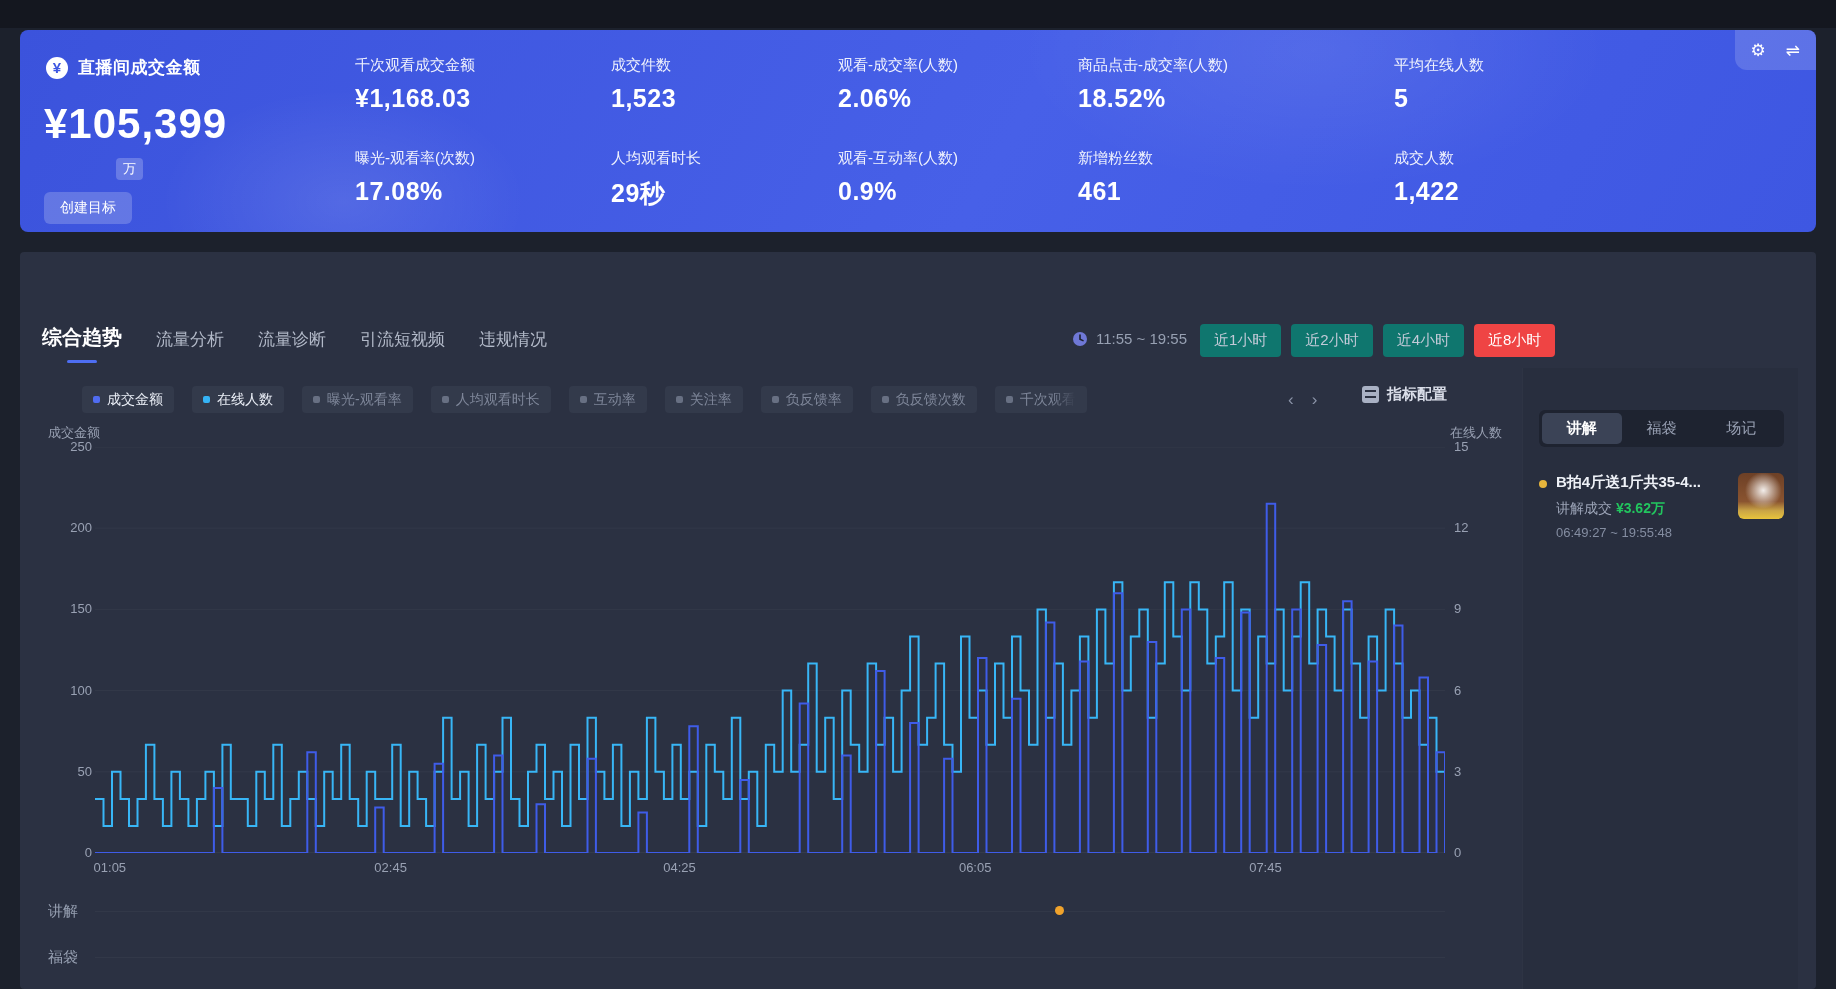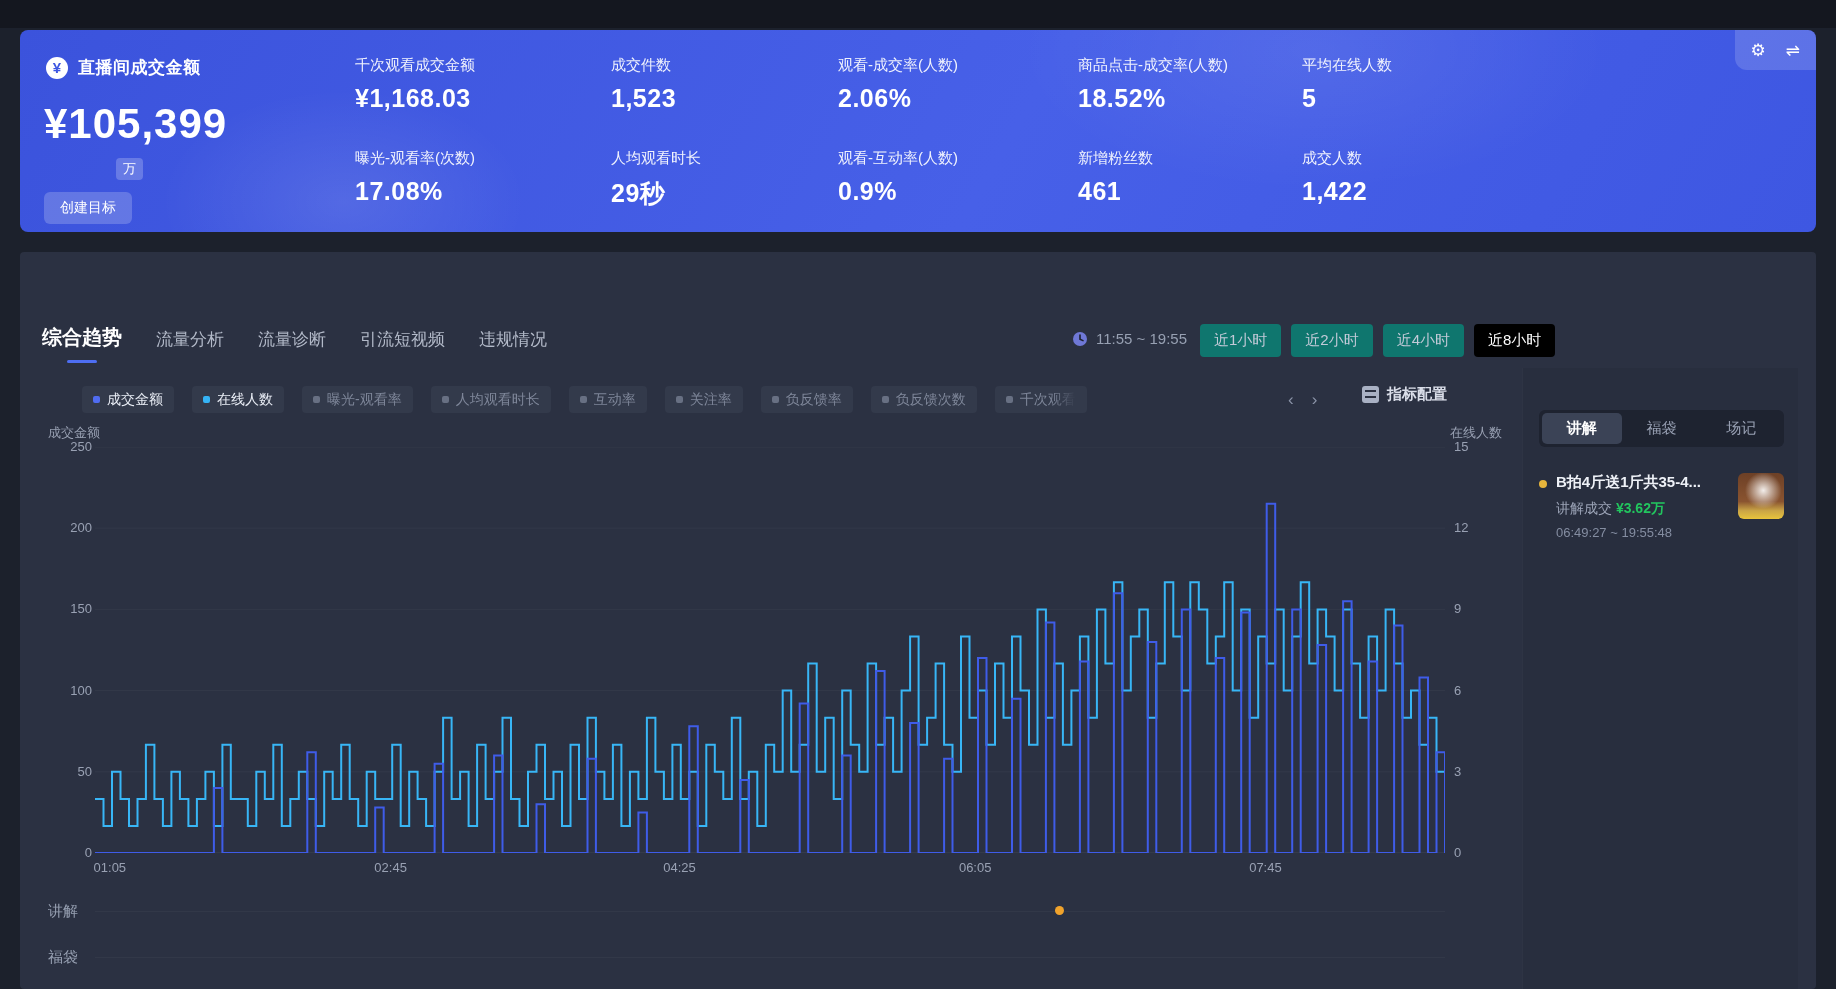--- a/index.html
+++ b/index.html
@@ -38,21 +38,21 @@
   .tabs-row { position:absolute; left:22px; top:72px; display:flex; align-items:flex-end; gap:34px; }
   .tab { position:relative; font-size:17px; color:#b3bac9; padding-bottom:12px; cursor:pointer; white-space:nowrap; }
   .tab.active { font-size:20px; font-weight:bold; color:#fff; }
   .tab.active::after { content:""; position:absolute; left:50%; transform:translateX(-50%); bottom:0;
     width:30px; height:3px; border-radius:2px; background:#4e6ef2; }
   .time-info { position:absolute; top:78px; left:1052px; display:flex; align-items:center; gap:8px;
     font-size:15px; color:#97a0b2; }
   .time-buttons { position:absolute; top:72px; left:1180px; display:flex; gap:10px; }
   .time-btn { font-size:15px; color:#c3cad8; background:#0f766e; border:none; border-radius:4px;
     padding:7px 14px; cursor:pointer; white-space:nowrap; }
-  .time-btn.active { background:#000000; color:#fff; }
+  .time-btn.active { background:#ef4444; color:#fff; }
 
   .chips-row { position:absolute; left:62px; top:134px; display:flex; gap:18px; align-items:center; }
   .chip { display:flex; align-items:center; gap:7px; height:27px; padding:0 11px; border-radius:4px;
     background:#333a4b; font-size:14px; color:#7e8699; cursor:pointer; white-space:nowrap; }
   .chip.on { color:#e9edf5; }
   .chip-dot { width:7px; height:7px; border-radius:2px; background:#687083; flex:0 0 auto; }
   .chip.faded .chip-label { max-width:64px; overflow:hidden; -webkit-mask-image:linear-gradient(90deg,#000 55%,transparent 100%);
     mask-image:linear-gradient(90deg,#000 55%,transparent 100%); }
   .chip-nav { position:absolute; left:1268px; top:138px; display:flex; gap:18px; font-size:17px; color:#8b94a8; }
   .chip-nav span { cursor:pointer; }
@@ -145,21 +145,21 @@
         <div class="metric-col" style="left: 1058px;">
           <div class="metric-block">
             <div class="metric-label">商品点击-成交率(人数)</div>
             <div class="metric-value">18.52%</div>
           </div>
           <div class="metric-block">
             <div class="metric-label">新增粉丝数</div>
             <div class="metric-value">461</div>
           </div>
         </div>
-        <div class="metric-col" style="left: 1282px;">
+        <div class="metric-col" style="left: 1374px;">
           <div class="metric-block">
             <div class="metric-label">平均在线人数</div>
             <div class="metric-value">5</div>
           </div>
           <div class="metric-block">
             <div class="metric-label">成交人数</div>
             <div class="metric-value">1,422</div>
           </div>
         </div>
       </div>

